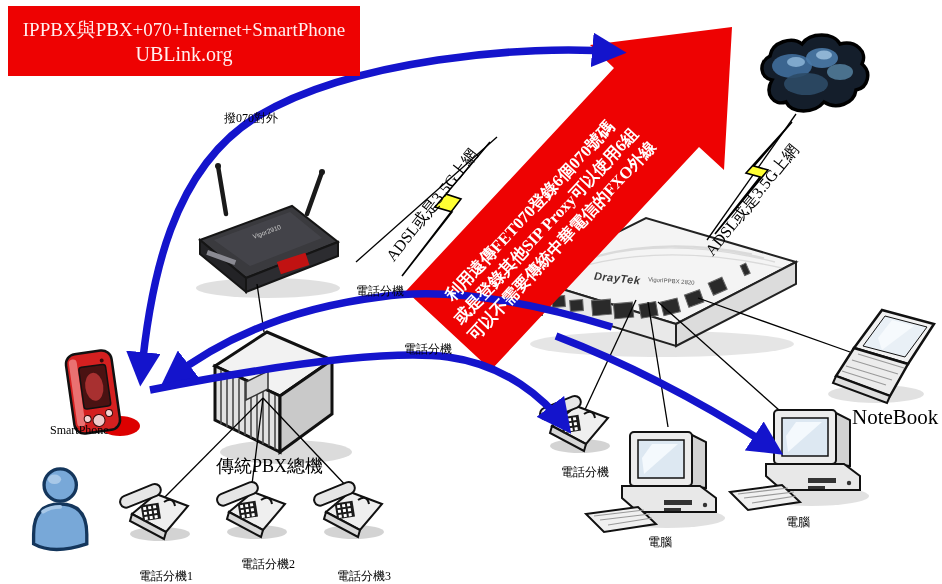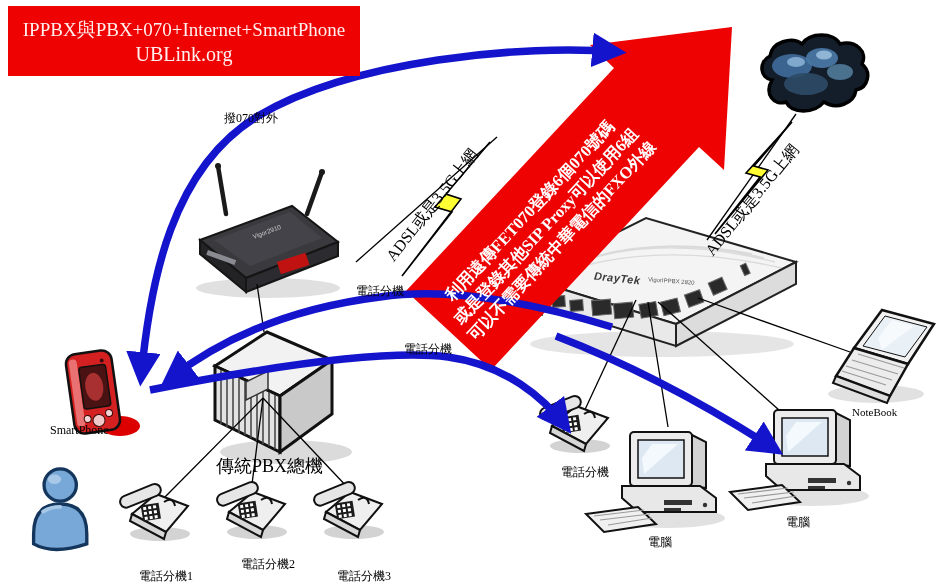--- a/index.html
+++ b/index.html
@@ -230,19 +230,19 @@
 <div class="label" style="left:404px;top:343px;">電話分機</div>
 
 <div class="label" style="left:50px;top:424px;">SmartPhone</div>
 <div class="label" style="left:216px;top:440px;font-size:18px;margin-top:17px;">傳統PBX總機</div>
 <div class="label center" style="left:118px;top:558px;width:96px;margin-top:12px;">電話分機1</div>
 <div class="label center" style="left:220px;top:558px;width:96px;">電話分機2</div>
 <div class="label center" style="left:316px;top:558px;width:96px;margin-top:12px;">電話分機3</div>
 <div class="label center" style="left:540px;top:466px;width:90px;">電話分機</div>
 <div class="label center" style="left:630px;top:536px;width:60px;">電腦</div>
 <div class="label center" style="left:768px;top:516px;width:60px;">電腦</div>
-<div class="label" style="left:852px;top:406px;font-size:11px;">NoteBook</div>
+<div class="label" style="left:852px;top:406px;font-size:21px;">NoteBook</div>
 
 <div class="brand" style="left:594px;top:272px;transform:rotate(6deg);font-size:11px;font-weight:bold;font-style:italic;color:#3a3a3a;letter-spacing:0.5px;">DrayTek</div>
 <div class="brand" style="left:648px;top:278px;transform:rotate(4deg);font-size:6px;color:#555;">VigorIPPBX 2820</div>
 <div class="brand" style="left:252px;top:228px;transform:rotate(-20deg);font-size:6.5px;color:#c8c8c8;">Vigor2910</div>
 
 </div>
 
 </body></html>

